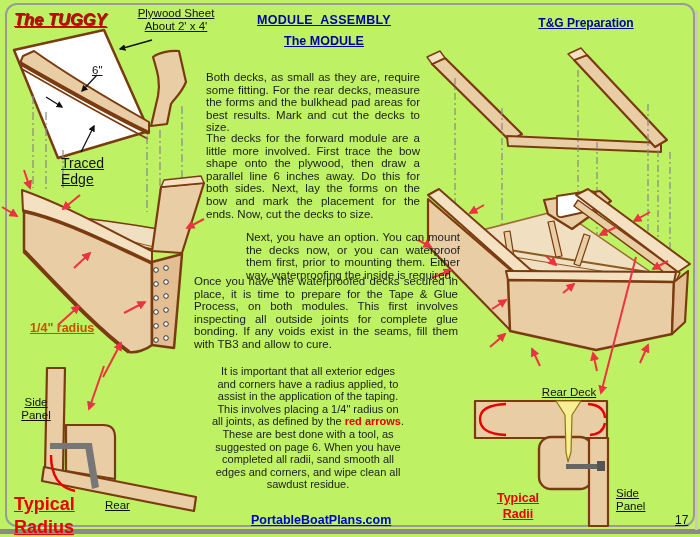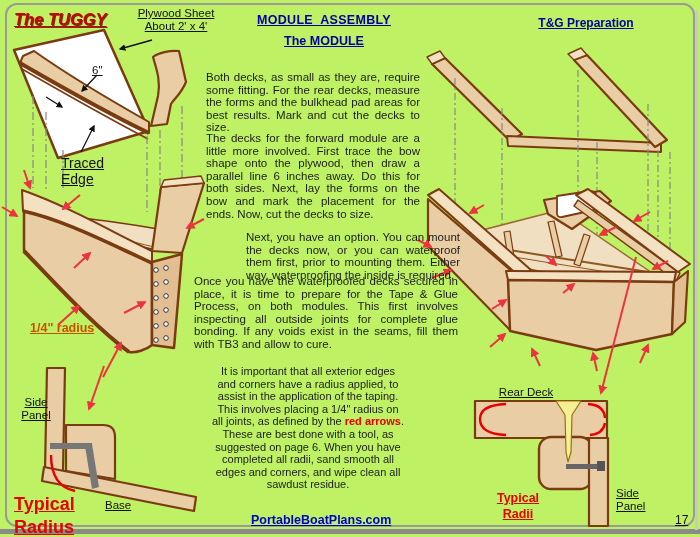--- a/index.html
+++ b/index.html
@@ -18,21 +18,21 @@
         color:#0000A0;text-decoration:underline;word-spacing:4px;letter-spacing:.3px;}
   .decks{left:235px;top:34px;width:178px;text-align:center;font-size:12.5px;font-weight:bold;color:#0000A0;}
   .tg{left:520px;top:17px;width:132px;text-align:center;font-size:12px;font-weight:bold;
         color:#0000A0;text-decoration:underline;}
   .six{left:92px;top:64px;font-size:11.5px;color:#111;}
   .traced{left:53px;top:156px;width:48px;text-align:left;font-size:14px;color:#111;margin-left:8px;}
   .qradius{left:30px;top:321px;font-size:12.5px;font-weight:bold;color:#C85000;}
   .sidepanelL{left:13px;top:396px;width:46px;text-align:center;font-size:11.5px;color:#111;}
   .base{left:105px;top:499px;font-size:11.5px;color:#111;}
   .typradius{left:14px;top:493px;width:58px;font-size:18px;font-weight:bold;color:#E80000;line-height:1.25;}
-  .reardeck{left:491px;top:386px;width:70px;text-align:center;font-size:11.5px;color:#111;}
+  .reardeck{left:534px;top:386px;width:70px;text-align:center;font-size:11.5px;color:#111;}
   .sidepanelR{left:616px;top:487px;width:46px;font-size:11.5px;color:#111;}
   .typradii{left:489px;top:491px;width:58px;text-align:center;font-size:12.5px;font-weight:bold;color:#E80000;line-height:1.25;}
   .para{position:absolute;font-size:11.5px;line-height:12.6px;text-align:justify;color:#1c1c1c;}
   #p1,#p2,#p3{left:206px;width:214px;}
   #p1{top:71px;} #p2{top:132px;} #p3{top:231px;margin-left:40px;}
   #p4{top:275px;left:194px;width:264px;}
   #p5{top:365px;left:212px;width:192px;text-align:center;font-size:11px;line-height:12.6px;}
   .redtxt{color:#E80000;font-weight:bold;text-align:right;}
   .footer{left:251px;top:513px;font-size:12.5px;font-weight:bold;color:#0000CC;}
   .pagenum{left:663px;top:514px;font-size:12px;color:#111;margin-left:12px;}
@@ -200,21 +200,21 @@
 
   <div class="lbl title">The TUGGY</div>
   <div class="lbl plywood">Plywood Sheet About 2' x 4'</div>
   <div class="lbl module">MODULE ASSEMBLY</div>
   <div class="lbl decks">The MODULE</div>
   <div class="lbl tg">T&amp;G Preparation</div>
   <div class="lbl six">6"</div>
   <div class="lbl traced">Traced Edge</div>
   <div class="lbl qradius">1/4" radius</div>
   <div class="lbl sidepanelL">Side Panel</div>
-  <div class="lbl base">Base</div>
+  <div class="lbl base">Rear</div>
   <div class="lbl typradius">Typical Radius</div>
   <div class="lbl reardeck">Rear Deck</div>
   <div class="lbl sidepanelR">Side Panel</div>
   <div class="lbl typradii">Typical Radii</div>
 
   <div id="p1" class="para">Both decks, as small as they are, require some fitting. For the rear decks, measure the forms and the bulkhead pad areas for best results. Mark and cut the decks to size.</div>
   <div id="p2" class="para">The decks for the forward module are a little more involved. First trace the bow shape onto the plywood, then draw a parallel line 6 inches away. Do this for both sides. Next, lay the forms on the bow and mark the placement for the ends. Now, cut the decks to size.</div>
   <div id="p3" class="para">Next, you have an option. You can mount the decks now, or you can waterproof them first, prior to mounting them. Either way, waterproofing the inside is required.</div>
   <div id="p4" class="para">Once you have the waterproofed decks secured in place, it is time to prepare for the Tape &amp; Glue Process, on both modules.  This first involves inspecting all outside joints for complete glue bonding. If any voids exist in the seams, fill them with TB3 and allow to cure.</div>
   <div id="p5" class="para"><span>It is important that all exterior edges and corners have a radius applied, to assist in the application of the taping. This involves placing a 1/4" radius on all joints, as defined by the </span><span class="redtxt">red arrows</span><span>. These are best done with a tool, as suggested on page 6. When you have completed all radii, sand smooth all edges and corners, and wipe clean all sawdust residue.</span></div>

